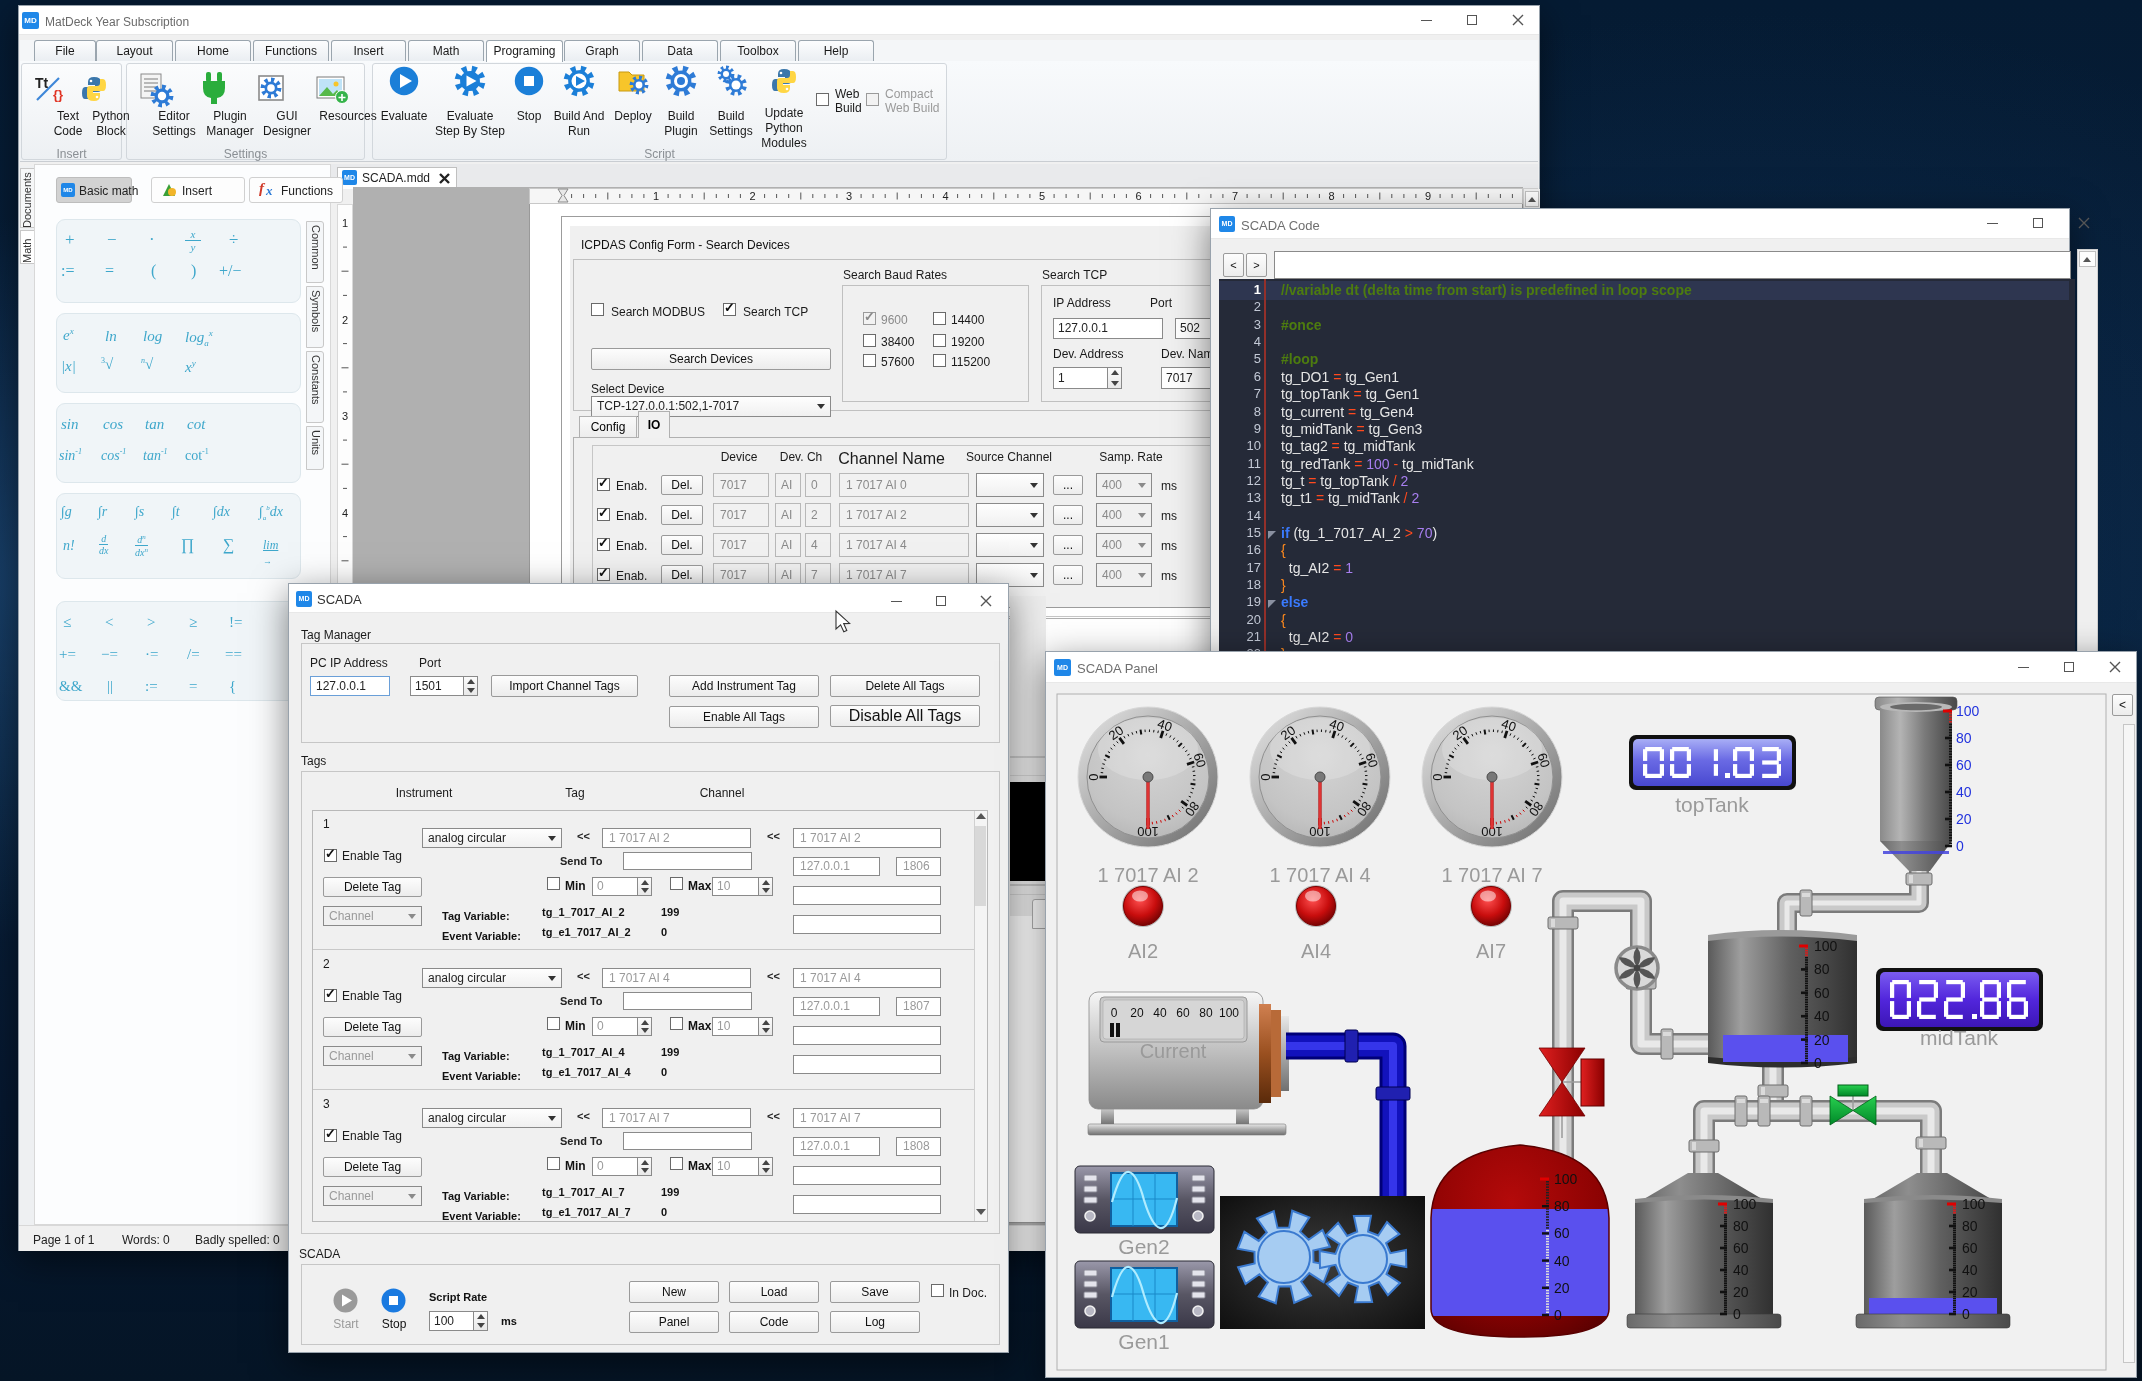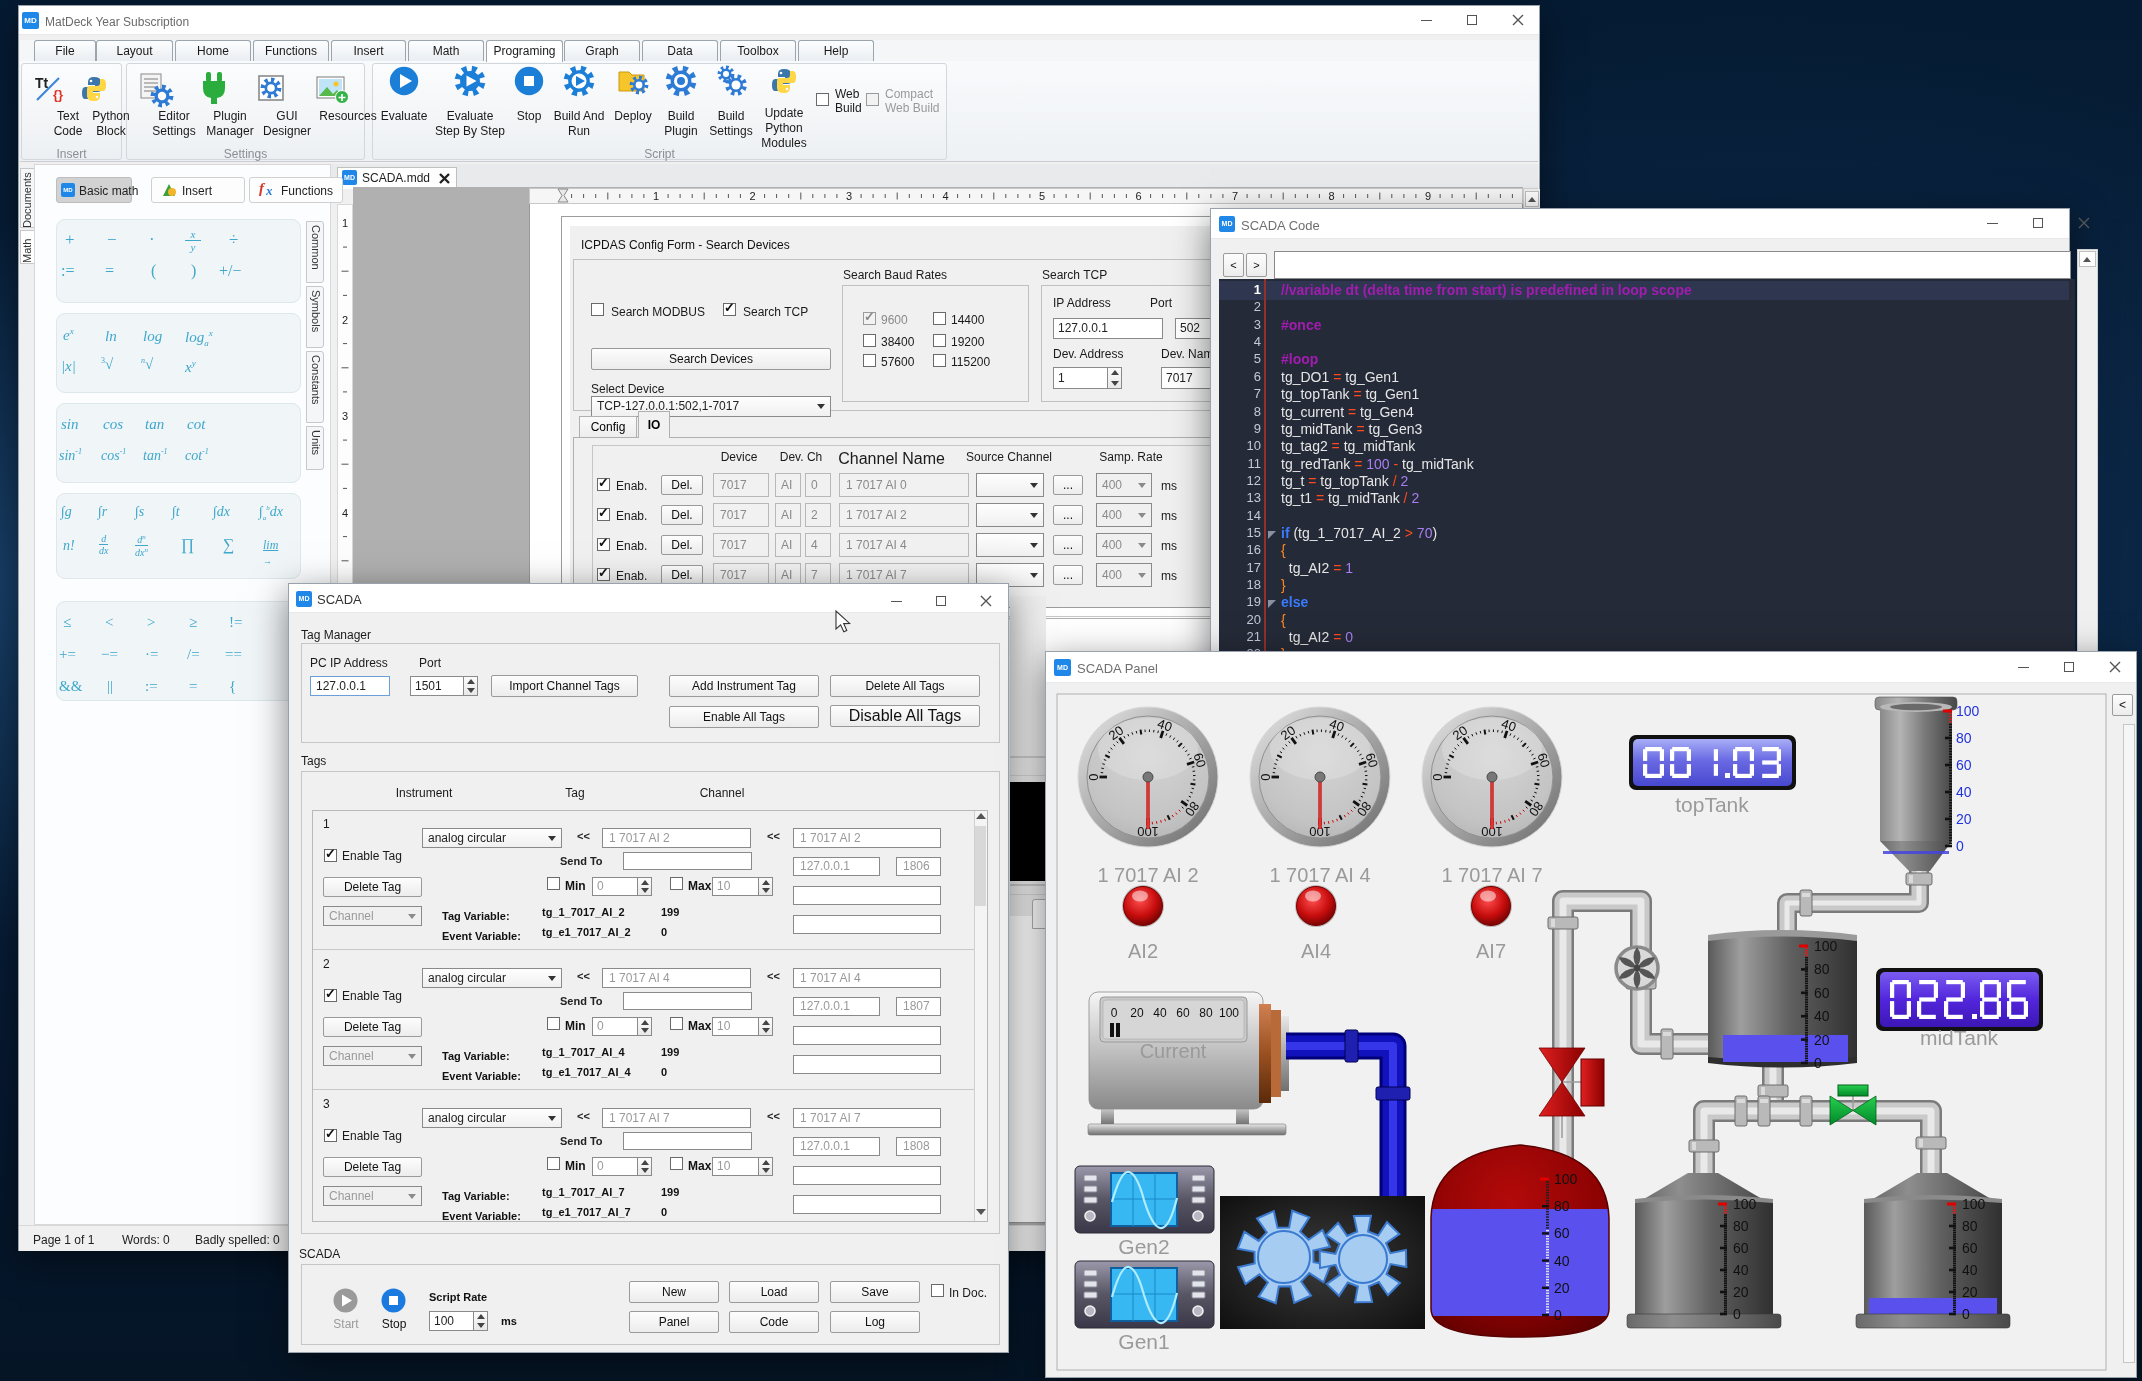--- a/index.html
+++ b/index.html
@@ -217,21 +217,21 @@
     <div class="lb a" style="left:122px;top:350px;font-size:15px;color:#3ea7cb;font-family:'Liberation Serif';"><sup style="font-size:8px;font-style:italic">n</sup>√</div>
     <div class="lb a" style="left:166px;top:352px;font-size:15px;color:#3ea7cb;font-style:italic;font-family:'Liberation Serif';">x<sup style="font-size:9px">y</sup></div>
     <div class="a" style="left:37px;top:397px;width:245px;height:80px;background:#f0f5f8;border:1px solid #dde7ec;border-radius:9px"></div>
     <div class="lb a" style="left:42px;top:410px;font-size:15px;color:#3ea7cb;font-style:italic;font-family:'Liberation Serif';">sin</div>
     <div class="lb a" style="left:84px;top:410px;font-size:15px;color:#3ea7cb;font-style:italic;font-family:'Liberation Serif';">cos</div>
     <div class="lb a" style="left:126px;top:410px;font-size:15px;color:#3ea7cb;font-style:italic;font-family:'Liberation Serif';">tan</div>
     <div class="lb a" style="left:168px;top:410px;font-size:15px;color:#3ea7cb;font-style:italic;font-family:'Liberation Serif';">cot</div>
     <div class="lb a" style="left:40px;top:441px;font-size:14px;color:#3ea7cb;font-style:italic;font-family:'Liberation Serif';">sin<sup style="font-size:8px">-1</sup></div>
     <div class="lb a" style="left:82px;top:441px;font-size:14px;color:#3ea7cb;font-style:italic;font-family:'Liberation Serif';">cos<sup style="font-size:8px">-1</sup></div>
     <div class="lb a" style="left:124px;top:441px;font-size:14px;color:#3ea7cb;font-style:italic;font-family:'Liberation Serif';">tan<sup style="font-size:8px">-1</sup></div>
-    <div class="lb a" style="left:166px;top:441px;font-size:14px;color:#3ea7cb;font-style:italic;font-family:'Liberation Serif';">cot<sup style="font-size:8px">-1</sup></div>
+    <div class="lb a" style="left:166px;top:441px;font-size:14px;color:#3ea7cb;font-family:'Liberation Serif';">cot<sup style="font-size:8px">-1</sup></div>
     <div class="a" style="left:37px;top:487px;width:245px;height:86px;background:#f0f5f8;border:1px solid #dde7ec;border-radius:9px"></div>
     <div class="lb a" style="left:42px;top:498px;font-size:14px;color:#3ea7cb;font-style:italic;font-family:'Liberation Serif';">∫g</div>
     <div class="lb a" style="left:79px;top:498px;font-size:14px;color:#3ea7cb;font-style:italic;font-family:'Liberation Serif';">∫r</div>
     <div class="lb a" style="left:116px;top:498px;font-size:14px;color:#3ea7cb;font-style:italic;font-family:'Liberation Serif';">∫s</div>
     <div class="lb a" style="left:153px;top:498px;font-size:14px;color:#3ea7cb;font-style:italic;font-family:'Liberation Serif';">∫t</div>
     <div class="lb a" style="left:194px;top:498px;font-size:14px;color:#3ea7cb;font-style:italic;font-family:'Liberation Serif';">∫dx</div>
     <div class="lb a" style="left:240px;top:498px;font-size:14px;color:#3ea7cb;font-style:italic;font-family:'Liberation Serif';">∫<sub style="font-size:7px">a</sub><sup style="font-size:7px">b</sup>dx</div>
     <div class="lb a" style="left:44px;top:532px;font-size:14px;color:#3ea7cb;font-style:italic;font-family:'Liberation Serif';">n!</div>
     <div class="a" style="left:80px;top:527px;font-size:10px;font-style:italic;color:#3ea7cb;font-family:'Liberation Serif';text-align:center">
       <div style="border-bottom:1px solid #3ea7cb;padding:0 2px">d</div>
@@ -525,21 +525,21 @@
     <div class="btn" style="left:12px;top:44px;width:21px;height:24px;line-height:22px;font-size:11px">&lt;</div>
     <div class="btn" style="left:35px;top:44px;width:21px;height:24px;line-height:22px;font-size:11px">&gt;</div>
     <div class="inp" style="left:63px;top:42px;width:797px;height:28px"></div>
     <div class="a" style="left:866px;top:40px;width:21px;height:478px;background:#f0f0f0;border:1px solid #d0d0d0"></div>
     <div class="a" style="left:868px;top:42px;width:17px;height:16px;background:#fdfdfd;border:1px solid #c0c0c0"></div>
     <div class="a" style="left:872px;top:48px;width:0;height:0;border-left:4px solid transparent;border-right:4px solid transparent;border-bottom:5px solid #555"></div>
     <div class="a" style="left:8px;top:70px;width:856px;height:448px;background:#252a38"></div>
     <style>
 .cl{position:absolute;left:70px;font-size:14px;font-family:"Liberation Sans",sans-serif;white-space:pre;color:#e6e6e6}
 .gl{position:absolute;width:42px;text-align:right;font-size:13px;font-family:"Liberation Sans",sans-serif;color:#c3c9d6}
-.cm{color:#a21caf;font-weight:bold}.w{color:#e6e6e6}.op{color:#ff4a1e}.num{color:#a87ff0}.kw{color:#3a7bff;font-weight:bold}.br{color:#ff8a1e}
+.cm{color:#4d7c0f;font-weight:bold}.w{color:#e6e6e6}.op{color:#ff4a1e}.num{color:#a87ff0}.kw{color:#3a7bff;font-weight:bold}.br{color:#ff8a1e}
 </style>
     <div class="a" style="left:8px;top:71.5px;width:850px;height:19px;background:#2e3650"></div>
     <div class="gl" style="left:8px;top:73.0px;color:#fff;font-weight:bold;">1</div>
     <div class="cl" style="top:73.0px"><span class="cm">//variable dt (delta time from start) is predefined in loop scope</span></div>
     <div class="gl" style="left:8px;top:90.3px;">2</div>
     <div class="gl" style="left:8px;top:107.7px;">3</div>
     <div class="cl" style="top:107.7px"><span class="cm">#once</span></div>
     <div class="gl" style="left:8px;top:125.1px;">4</div>
     <div class="gl" style="left:8px;top:142.4px;">5</div>
     <div class="cl" style="top:142.4px"><span class="cm">#loop</span></div>

